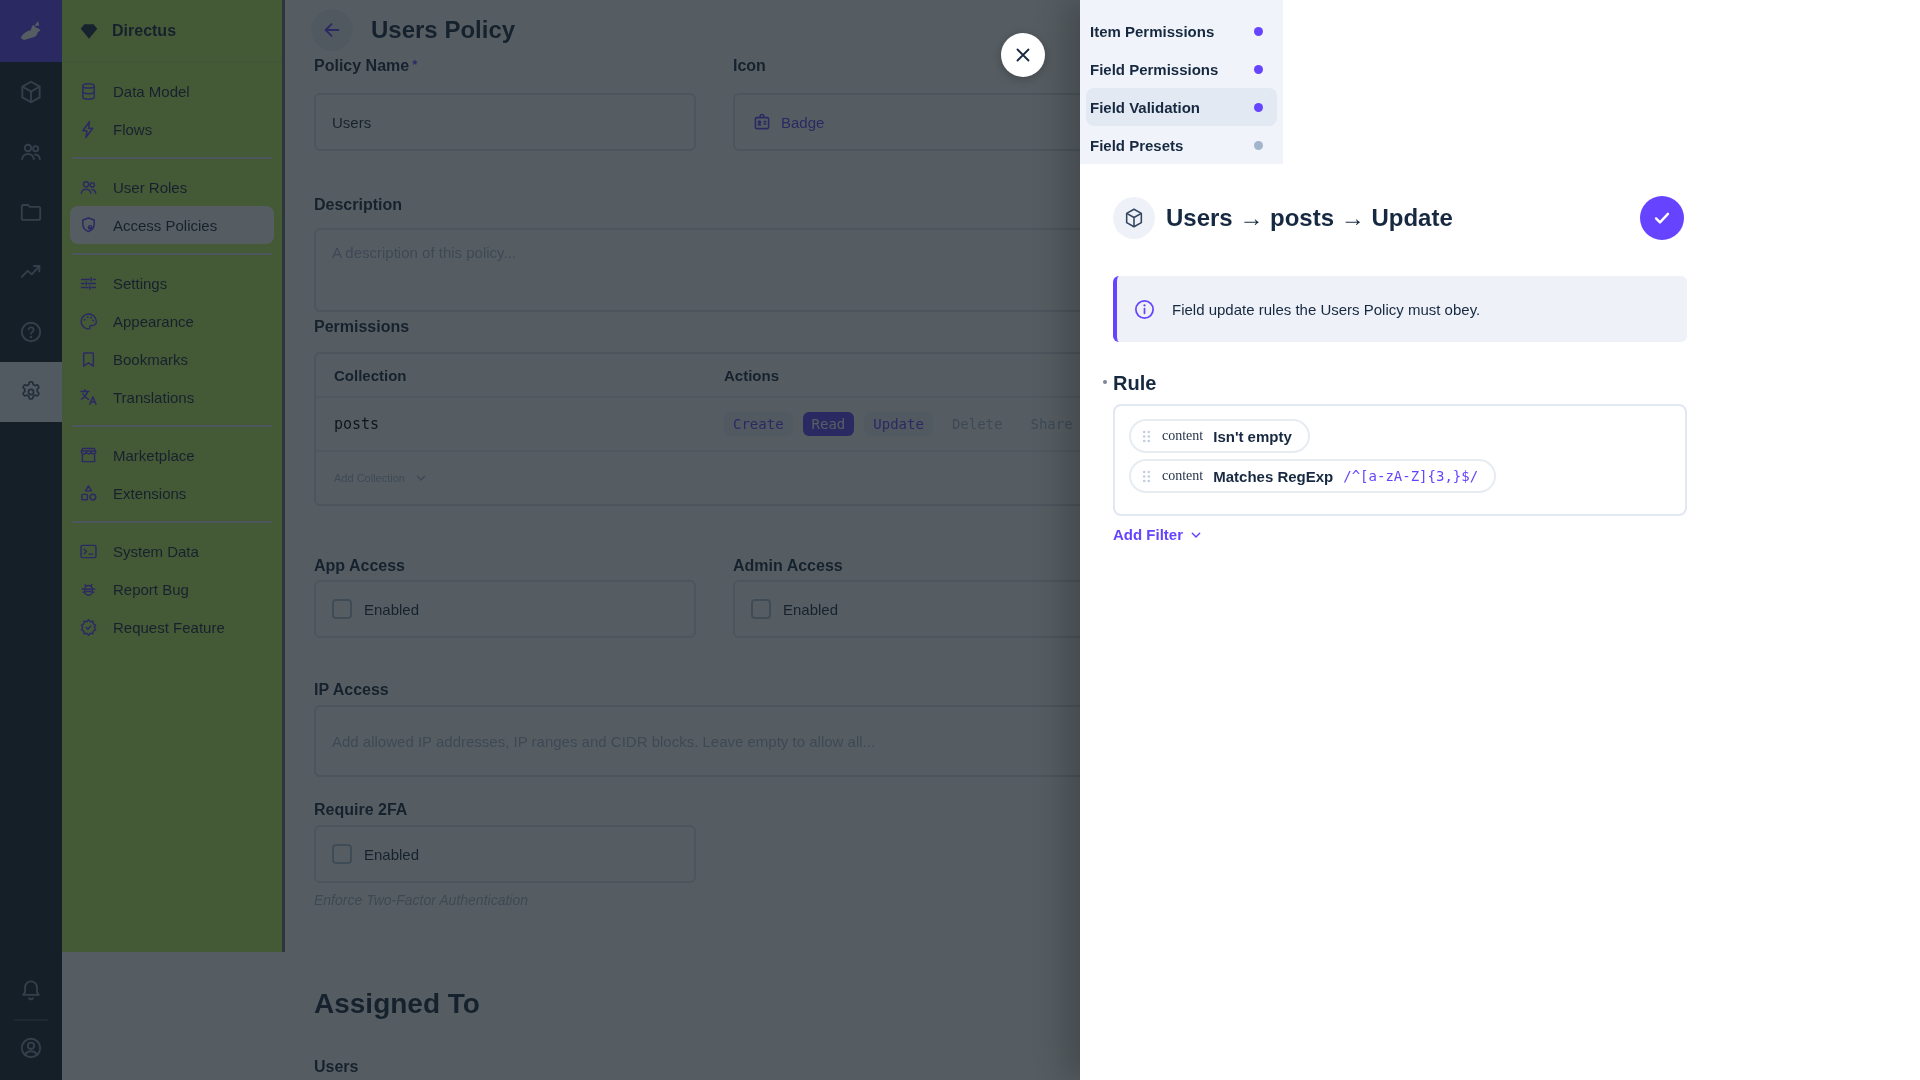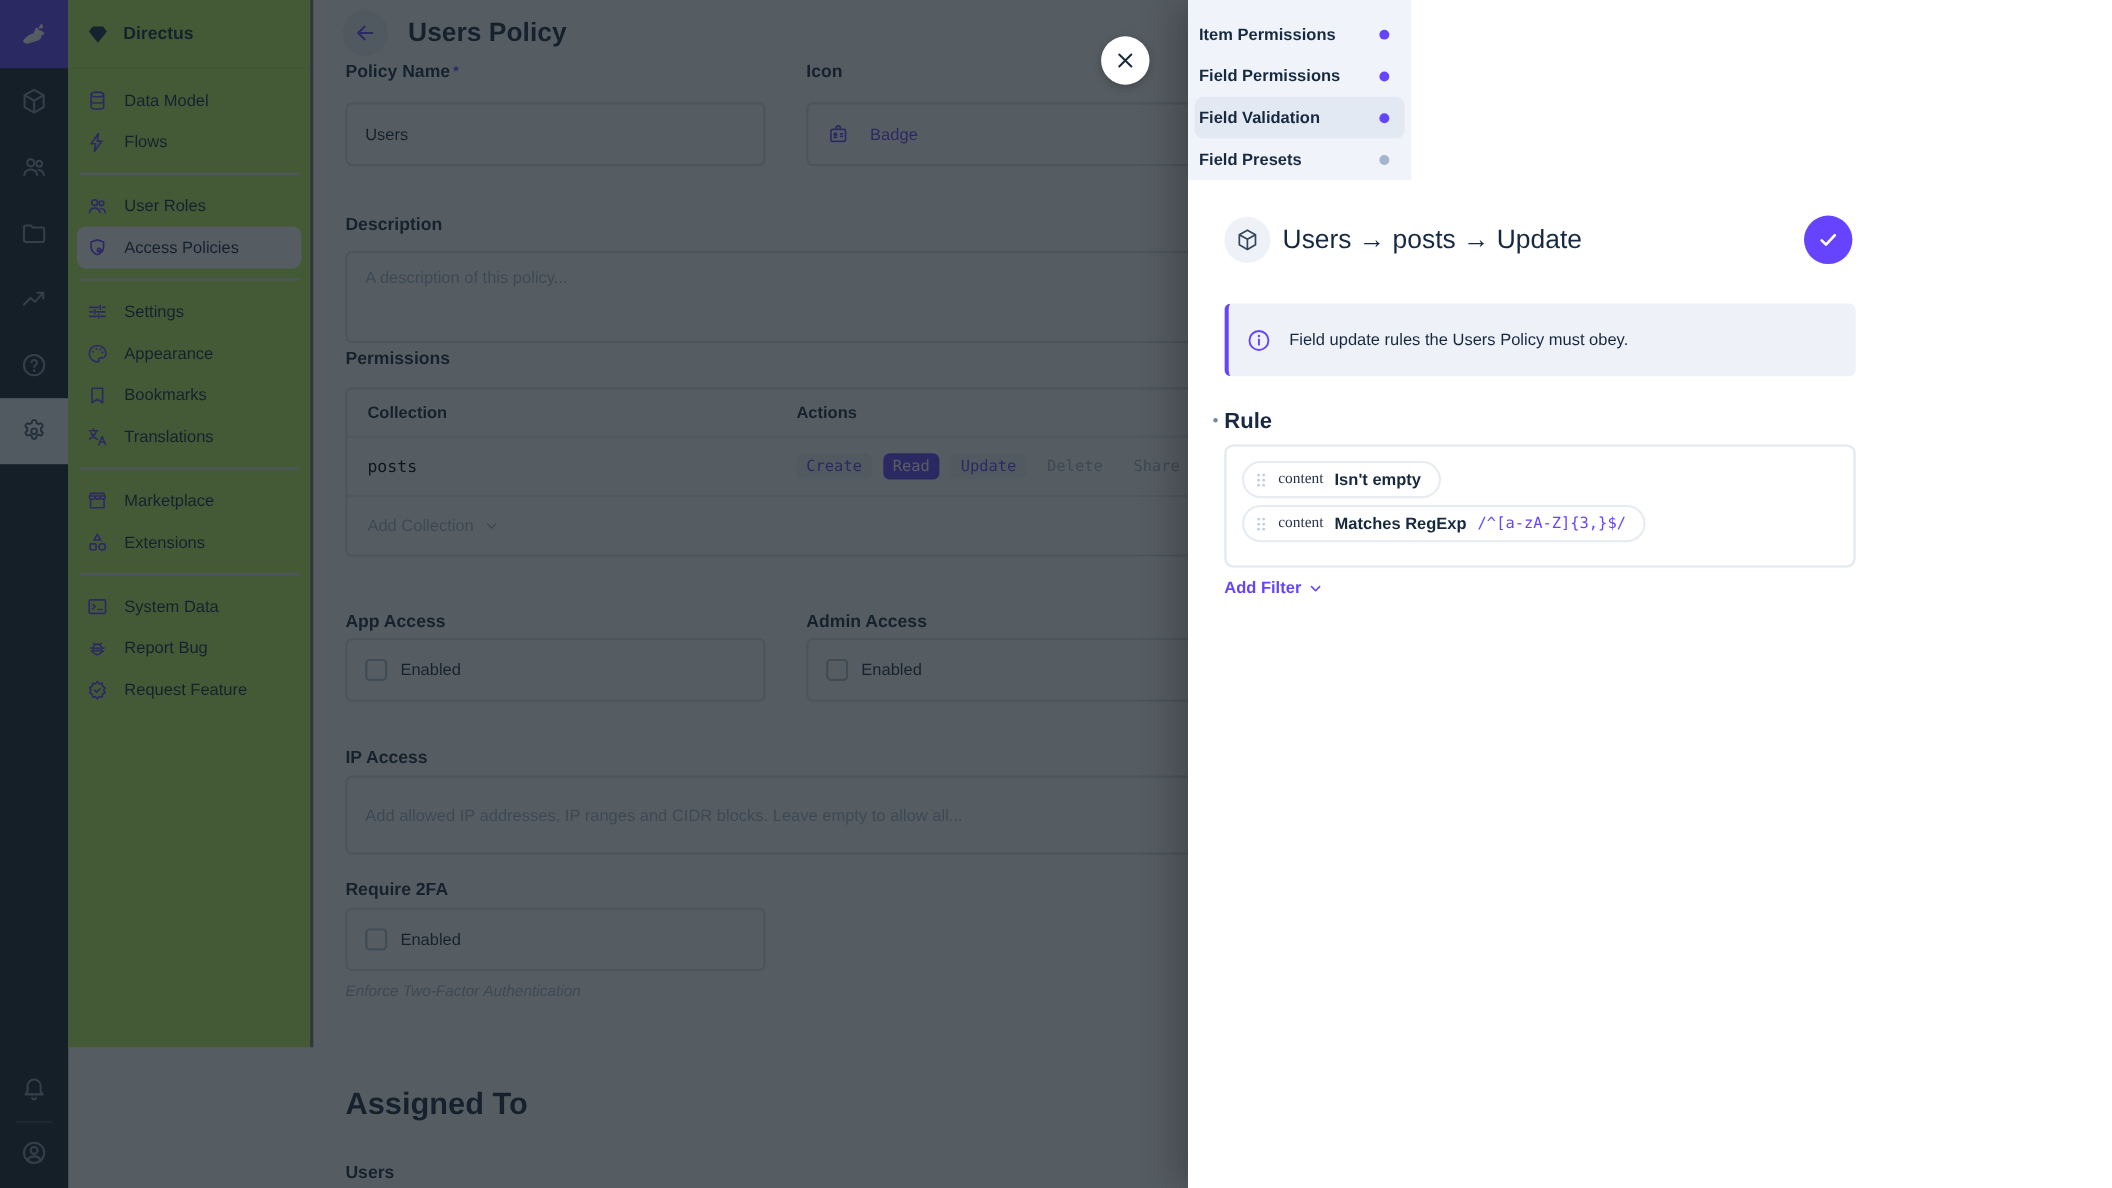--- a/index.html
+++ b/index.html
@@ -32,29 +32,29 @@
   
   .main { position:absolute; left:285px; top:0; right:0; height:1080px; background:#fff; z-index:1; }
   .back-btn { position:absolute; left:26px; top:9px; width:42px; height:42px; border-radius:50%;
               background:#eef0f8; display:flex; align-items:center; justify-content:center; color:#6644ff; }
   .page-title { position:absolute; left:86px; top:16px; font-size:24px; font-weight:700; color:#172940; }
   .f-label { position:absolute; font-size:16px; font-weight:700; color:#172940; }
   .req { color:#6644ff; font-size:13px; vertical-align:top; margin-left:3px; }
   .inp { position:absolute; border:2px solid #d9e0ea; border-radius:6px; background:#fff;
          display:flex; align-items:center; padding:0 16px; font-size:15px; color:#172940; }
   .placeholder { color:#a2b5cd; }
-  .icon-val { display:flex; align-items:center; gap:18px; color:#6644ff; font-weight:500; }
+  .icon-val { display:flex; align-items:center; gap:8px; color:#6644ff; font-weight:500; }
   .icon-val svg { width:22px; height:22px; }
   .desc-box { align-items:flex-start; padding-top:14px; }
 
   .perm-table { position:absolute; left:29px; top:352px; width:798px; border:2px solid #d9e0ea; border-radius:6px; background:#fff; }
   .perm-head { height:44px; display:flex; align-items:center; border-bottom:2px solid #e7ecf3;
                font-size:15px; font-weight:700; color:#172940; }
   .perm-row { height:54px; display:flex; align-items:center; border-bottom:2px solid #e7ecf3; }
-  .perm-foot { height:52px; display:flex; align-items:center; color:#a2b5cd; font-size:15px; gap:8px; }
+  .perm-foot { height:52px; display:flex; align-items:center; color:#a2b5cd; font-size:11px; gap:8px; }
   .col-collection { padding-left:18px; width:408px; }
   .mono { font-family:"DejaVu Sans Mono", monospace; }
   .actions { display:flex; gap:10px; align-items:center; font-family:"DejaVu Sans Mono", monospace; font-size:14px; }
   .act { padding:4px 9px; border-radius:6px; }
   .act.partial { background:#eef0fb; color:#6644ff; }
   .act.full { background:#6644ff; color:#fff; }
   .act.none { color:#a2b5cd; }
 
   .check-row { gap:12px; }
   .cbox { width:20px; height:20px; border:2px solid #aebecf; border-radius:4px; background:#fff; flex:none; }
@@ -73,21 +73,21 @@
   .drawer-nav { width:203px; background:#f0f4fa; padding-top:12px; flex:none; }
   .dnav-item { height:38px; margin:0 0 0 0; padding:0 20px 0 10px; display:flex; align-items:center; }
   .dnav-item.active { background:#e3e9f2; border-radius:8px; margin:0 6px; padding:0 14px 0 4px; }
   .dnav-item .lbl { font-size:15px; font-weight:600; color:#172940; flex:1; white-space:nowrap; }
   .dot { width:9px; height:9px; border-radius:50%; flex:none; }
 
   .drawer-main { flex:1; background:#fff; position:relative; }
   .dh-icon { position:absolute; left:33px; top:33px; width:42px; height:42px; border-radius:50%;
              background:#eef2f8; display:flex; align-items:center; justify-content:center; color:#33465e; }
   .dh-icon svg { width:22px; height:22px; }
-  .drawer-title { position:absolute; left:86px; top:40px; font-size:24px; font-weight:400; color:#172940; }
+  .drawer-title { position:absolute; left:86px; top:40px; font-size:24px; font-weight:700; color:#172940; }
   .save-btn { position:absolute; left:560px; top:32px; width:44px; height:44px; border-radius:50%;
               background:#6644ff; display:flex; align-items:center; justify-content:center; color:#fff; }
 
   .notice { position:absolute; left:33px; top:112px; width:574px; height:66px; background:#eef1f8;
             border-left:4px solid #6644ff; border-radius:6px; display:flex; align-items:center; gap:16px;
             padding-left:16px; }
   .notice svg { width:23px; height:23px; color:#6644ff; flex:none; }
   .notice .txt { font-size:15px; color:#172940; }
 
   .rule-label { position:absolute; left:33px; top:208px; font-size:20px; font-weight:700; color:#172940; }

